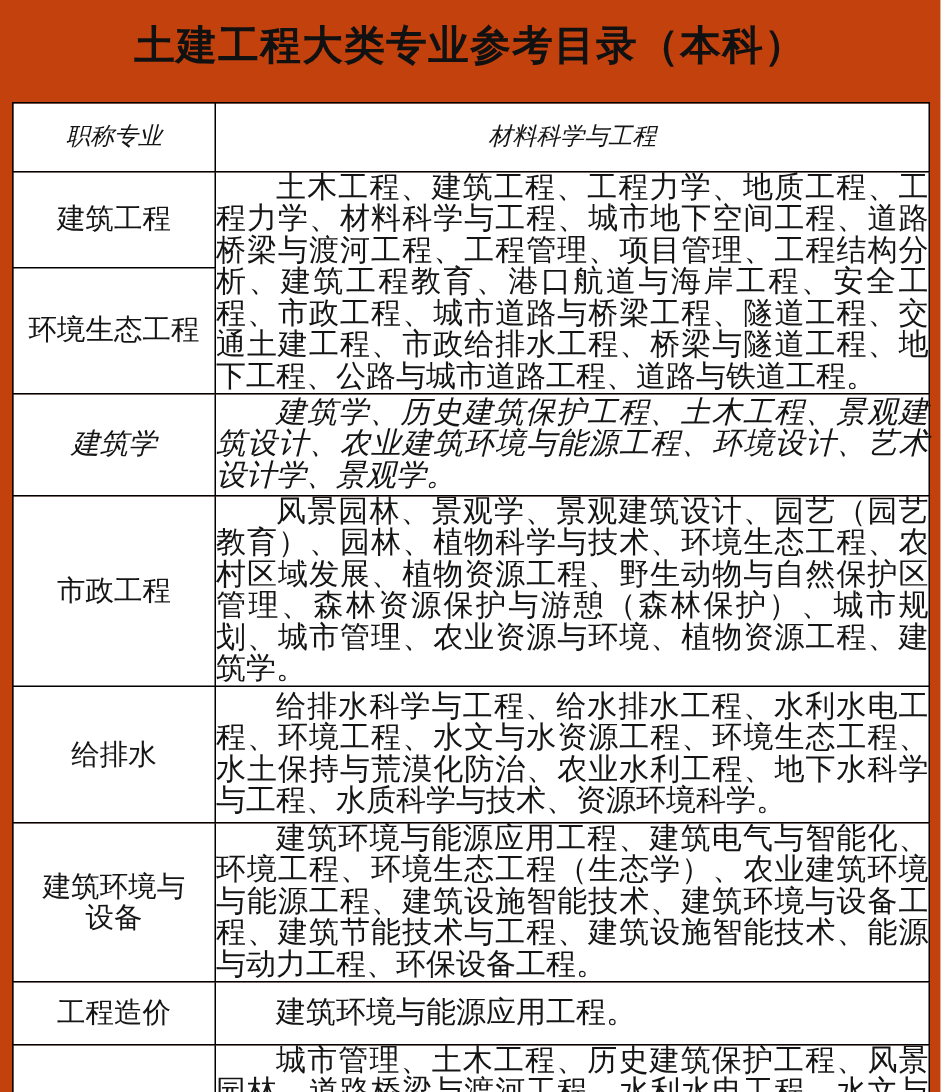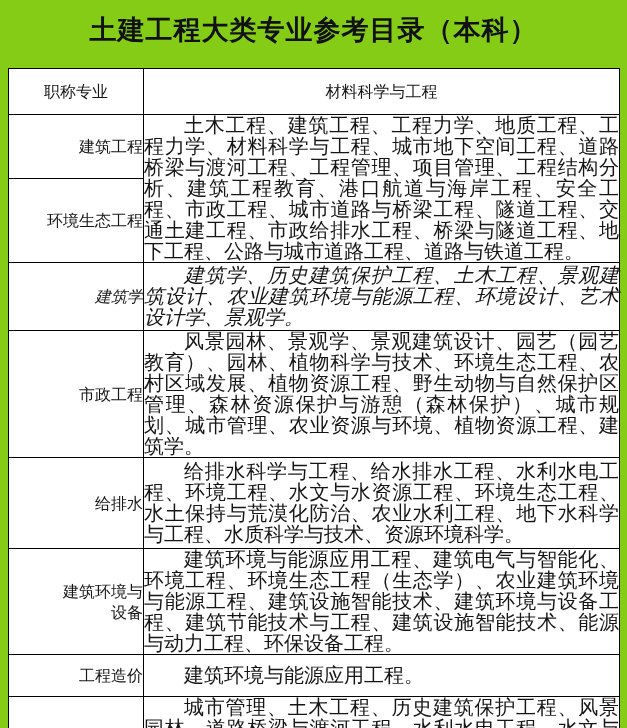--- a/index.html
+++ b/index.html
@@ -6,21 +6,21 @@
     margin: 0;
     padding: 0;
     background: #ffffff;
     font-family: "Liberation Serif", serif;
     color: #1a1a1a;
   }
   .page {
     position: relative;
     width: 627px;
     height: 728px;
-    background: #84cc16;
+    background: #c2410c;
     overflow: hidden;
   }
   .doc-title {
     margin: 0;
     padding-top: 12px;
     height: 44px;
     text-align: center;
     font-size: 27px;
     font-weight: bold;
     letter-spacing: 1px;
@@ -44,25 +44,26 @@
     vertical-align: middle;
     background: #fff;
   }
   th.col-major { width: 134px; }
   th.col-catalog { width: 475px; }
   .header-cell {
     text-align: center;
     font-weight: normal;
     font-size: 16px;
     height: 45px;
+    font-style: italic;
   }
   td.label-cell {
-    text-align: right;
+    text-align: center;
     white-space: pre-line;
-    font-size: 16px;
+    font-size: 19px;
   }
   td.catalog-cell {
     text-align: justify;
     text-indent: 2em;
     padding: 4px 7px 4px 5px;
     font-size: 20px;
   }
 </style>
 </head>
 <body>

